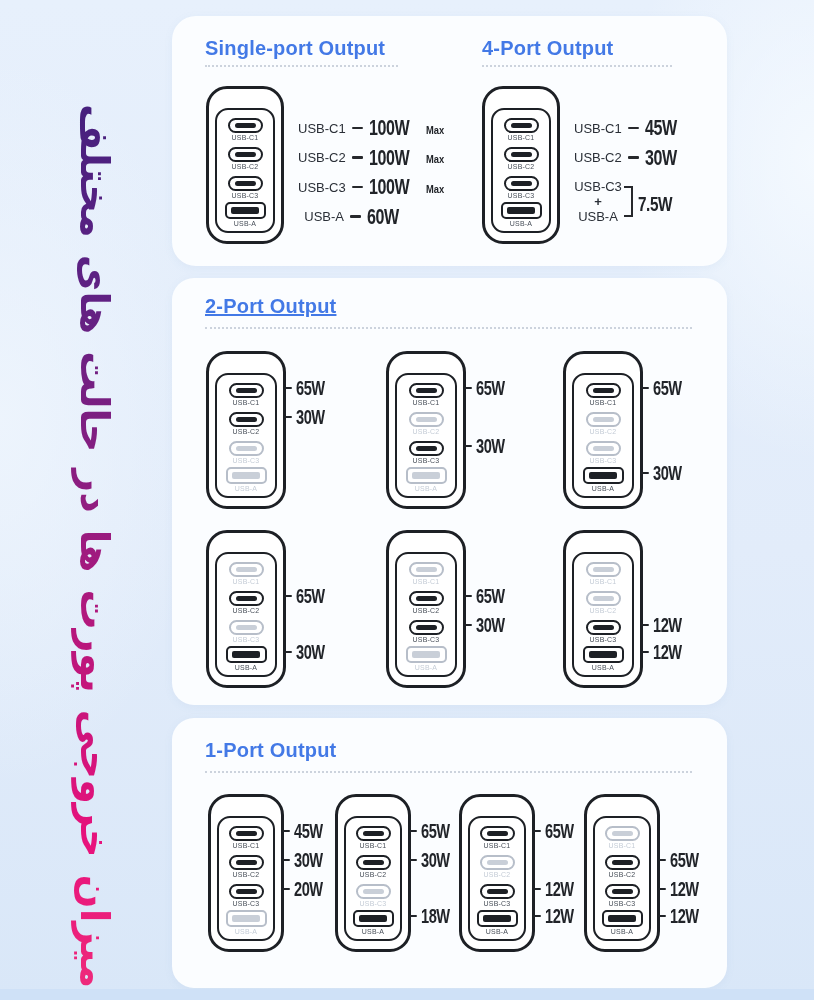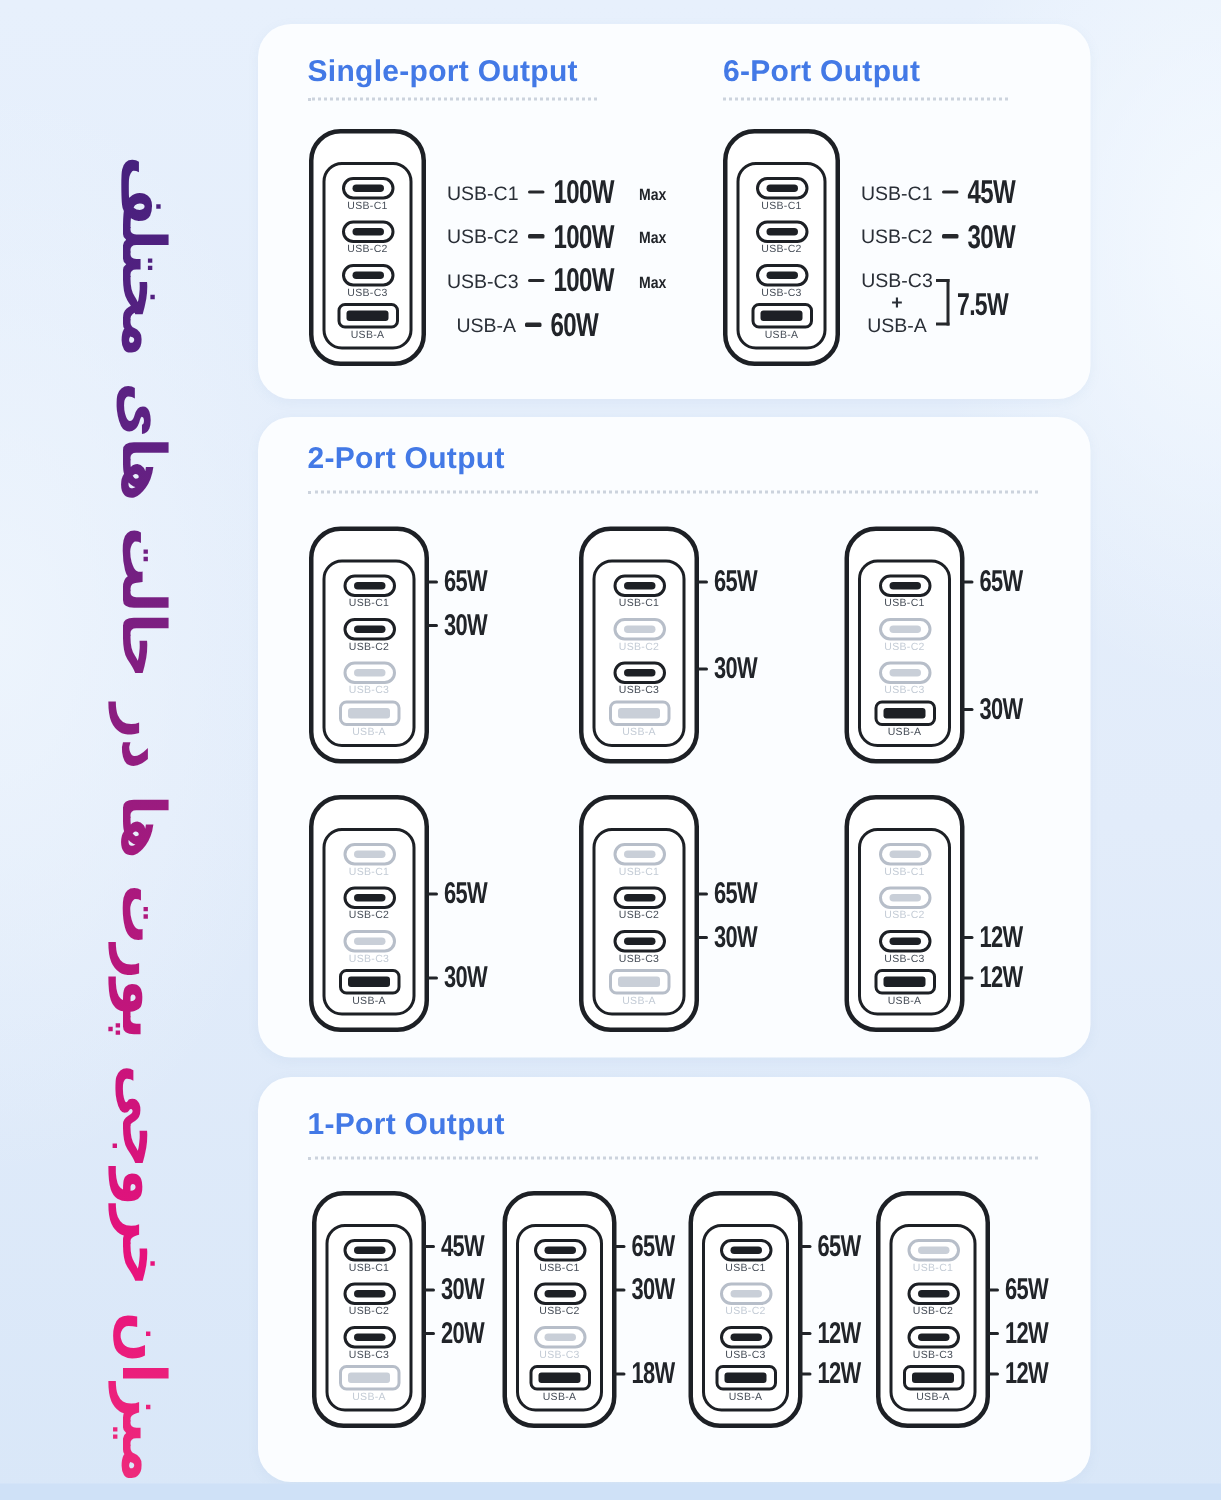--- a/index.html
+++ b/index.html
@@ -19,29 +19,29 @@
     position:absolute;left:48px;top:92px;width:94px;height:896px;
     writing-mode:vertical-rl;
     font-family:"DejaVu Sans",sans-serif;font-weight:bold;font-size:40px;line-height:94px;
     word-spacing:3px;
     background:linear-gradient(180deg,#45207d 0%,#5e2183 22%,#8f1d80 45%,#c4157b 66%,#e8127c 84%,#ee2a7b 100%);
     -webkit-background-clip:text;background-clip:text;color:transparent;-webkit-text-fill-color:transparent;
   }
 
   .card{position:absolute;left:172px;width:555px;background:#fbfdff;border-radius:22px;
         box-shadow:0 2px 8px rgba(120,150,190,.08);}
-  .card1{top:16px;height:250px;}
+  .card1{top:16px;height:250px;border-radius:24px;}
   .card2{top:278px;height:427px;}
   .card3{top:718px;height:270px;}
 
   .heading{position:absolute;margin:0;font-size:20px;font-weight:bold;line-height:1;
            color:#4379e6;letter-spacing:.2px;}
   .h-single{left:33px;top:22px;}
   .h-four{left:310px;top:22px;}
-  .h-two{left:33px;top:18px;}
+  .h-two{left:33px;top:18px;text-decoration:underline;}
   .h-three{left:33px;top:22px;}
   .dotted{position:absolute;border-top:2px dotted #ccd3dd;height:0;}
   .d-single{left:33px;top:49px;width:193px;}
   .d-four{left:310px;top:49px;width:190px;}
   .d-two{left:33px;top:49px;width:487px;}
   .d-three{left:33px;top:53px;width:487px;}
 
   .holder{position:absolute;}
   #single-charger{left:34px;top:70px;}
   #four-charger{left:310px;top:70px;}
@@ -152,21 +152,21 @@
           <span class="watt big">100W</span>
           <span class="max">Max</span>
         </div>
         <div class="prow" style="top: 189.5px;">
           <span class="pname">USB-A</span>
           <div class="dash"></div>
           <span class="watt big">60W</span>
         </div>
       </div>
 
-    <h2 class="heading h-four">6-Port Output</h2>
+    <h2 class="heading h-four">4-Port Output</h2>
     <div class="dotted d-four"></div>
     <div class="holder" id="four-charger">
         <div class="charger" style="width: 78px;">
           <div class="face"></div>
           <div class="slot on" style="top: 29px;">
             <div class="pc">
               <div class="barc"></div>
             </div>
             <span class="plabel">USB-C1</span>
           </div>

